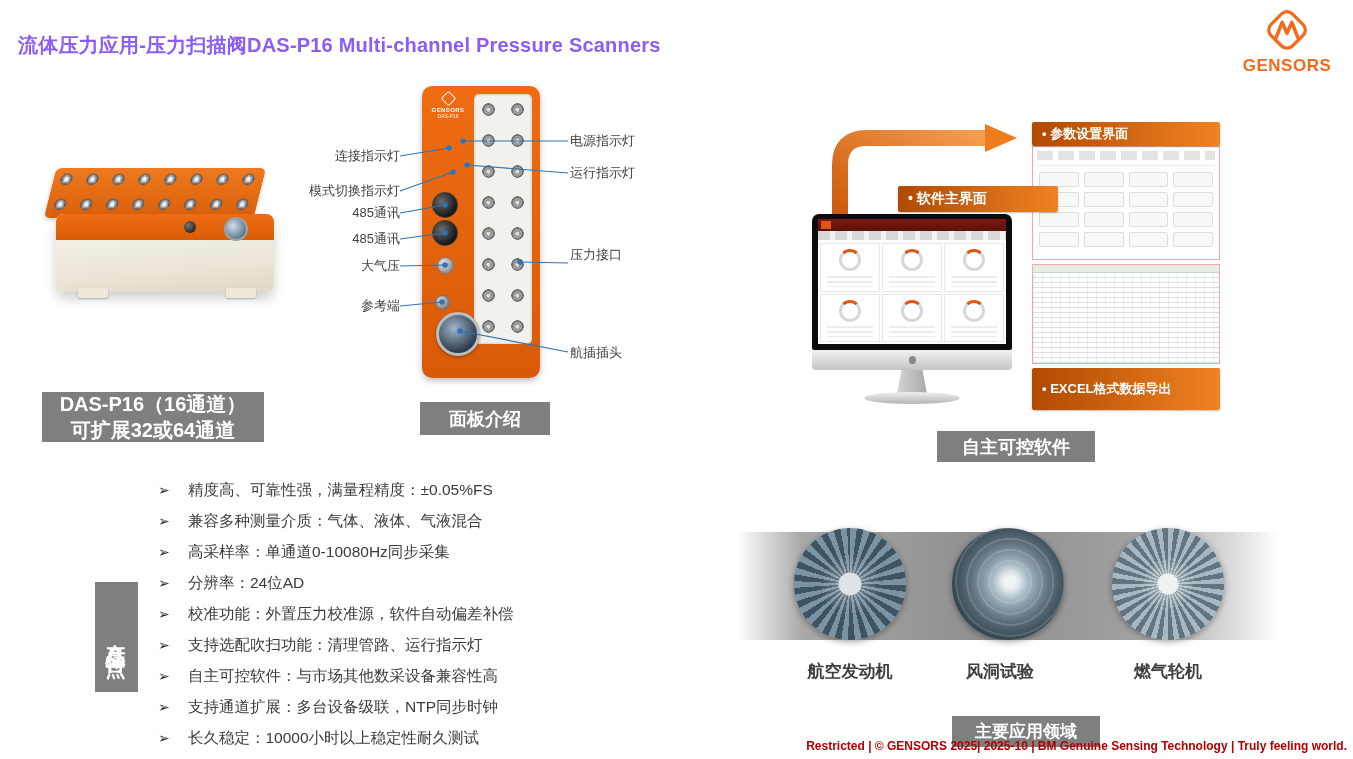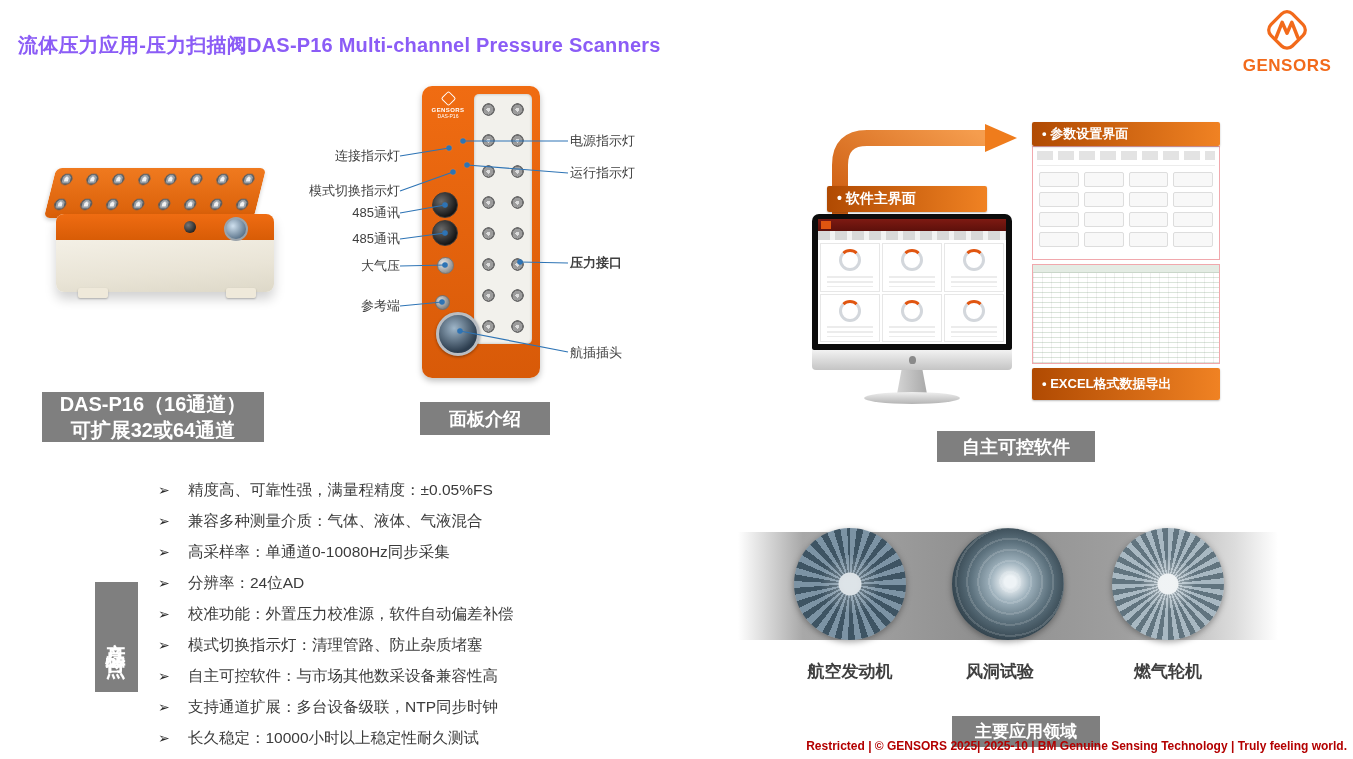--- a/index.html
+++ b/index.html
@@ -78,23 +78,23 @@
     background:radial-gradient(circle at 40% 35%, #9fb6c9, #2c3d4e 70%); border:3px solid #b9bdc2; box-shadow:0 1px 3px rgba(0,0,0,.4); }
 
   
   .callout { font-size:13px; color:#3f3f3f; white-space:nowrap; }
   .co-left { right:953px; text-align:right; }
   .co-right { left:570px; text-align:left; }
 
   
   .tagbar { color:#fff; font-weight:700; display:flex; align-items:center; padding-left:10px; box-sizing:border-box;
     background:linear-gradient(90deg,#b04a02,#f08223); border-radius:2px; box-shadow:0 1px 2px rgba(0,0,0,.25); }
-  .tag-main  { left:827px;  top:186px; width:160px; height:26px; font-size:14px; }
+  .tag-main  { left:898px;  top:186px; width:160px; height:26px; font-size:14px; }
   .tag-param { left:1032px; top:122px; width:188px; height:24px; font-size:13px; }
-  .tag-excel { left:1032px; top:368px; width:188px; height:32px; font-size:13px; }
+  .tag-excel { left:1032px; top:368px; width:188px; height:42px; font-size:13px; }
 
   .params-shot { left:1032px; top:146px; width:188px; height:114px; background:#fff; border:1px solid #f1a8ad; box-sizing:border-box; }
   .shot-toolbar { height:15px; margin:3px 4px 2px; border-bottom:1px solid #ececec;
     background-image:repeating-linear-gradient(90deg,#e3e3e3 0 16px, transparent 16px 21px); background-size:auto 9px; background-repeat:repeat-x; background-position:0 1px; }
   .param-grid { display:grid; grid-template-columns:repeat(4,1fr); gap:5px; padding:4px 6px; }
   .param-chip { height:13px; border:1px solid #ddd; background:#f8f8f8; border-radius:2px; }
 
   .excel-shot { left:1032px; top:264px; width:188px; height:100px; background:#fff; border:1px solid #f1a8ad; box-sizing:border-box;
     background-image:
       repeating-linear-gradient(0deg, rgba(70,120,70,0.20) 0 1px, transparent 1px 5px),
@@ -287,21 +287,21 @@
   </div>
 
   <div class="abs callout co-left" style="top:147px;">连接指示灯</div>
   <div class="abs callout co-left" style="top:182px;">模式切换指示灯</div>
   <div class="abs callout co-left" style="top:204px;">485通讯</div>
   <div class="abs callout co-left" style="top:230px;">485通讯</div>
   <div class="abs callout co-left" style="top:257px;">大气压</div>
   <div class="abs callout co-left" style="top:297px;">参考端</div>
   <div class="abs callout co-right" style="top:132px;text-align:center;">电源指示灯</div>
   <div class="abs callout co-right" style="top:164px;">运行指示灯</div>
-  <div class="abs callout co-right" style="top:254px;font-weight:bold;">压力接口</div>
+  <div class="abs callout co-right" style="top:246px;">压力接口</div>
   <div class="abs callout co-right" style="top:344px;">航插插头</div>
 
   <div class="abs tagbar tag-main">• 软件主界面</div>
   <div class="abs tagbar tag-param">• 参数设置界面</div>
   <div class="abs tagbar tag-excel">• EXCEL格式数据导出</div>
 
   <div class="abs caption cap-photo">
     <span>DAS-P16（16通道）</span>
     <span>可扩展32或64通道</span>
   </div>
@@ -326,21 +326,21 @@
     <div class="feat-row">
       <span class="feat-tick">➢</span>
       <span class="feat-text">分辨率：24位AD</span>
     </div>
     <div class="feat-row">
       <span class="feat-tick">➢</span>
       <span class="feat-text">校准功能：外置压力校准源，软件自动偏差补偿</span>
     </div>
     <div class="feat-row">
       <span class="feat-tick">➢</span>
-      <span class="feat-text">模式切换指示灯：清理管路、防止杂质堵塞</span>
+      <span class="feat-text">支持选配吹扫功能：清理管路、运行指示灯</span>
     </div>
     <div class="feat-row">
       <span class="feat-tick">➢</span>
       <span class="feat-text">自主可控软件：与市场其他数采设备兼容性高</span>
     </div>
     <div class="feat-row">
       <span class="feat-tick">➢</span>
       <span class="feat-text">支持通道扩展：多台设备级联，NTP同步时钟</span>
     </div>
     <div class="feat-row">

